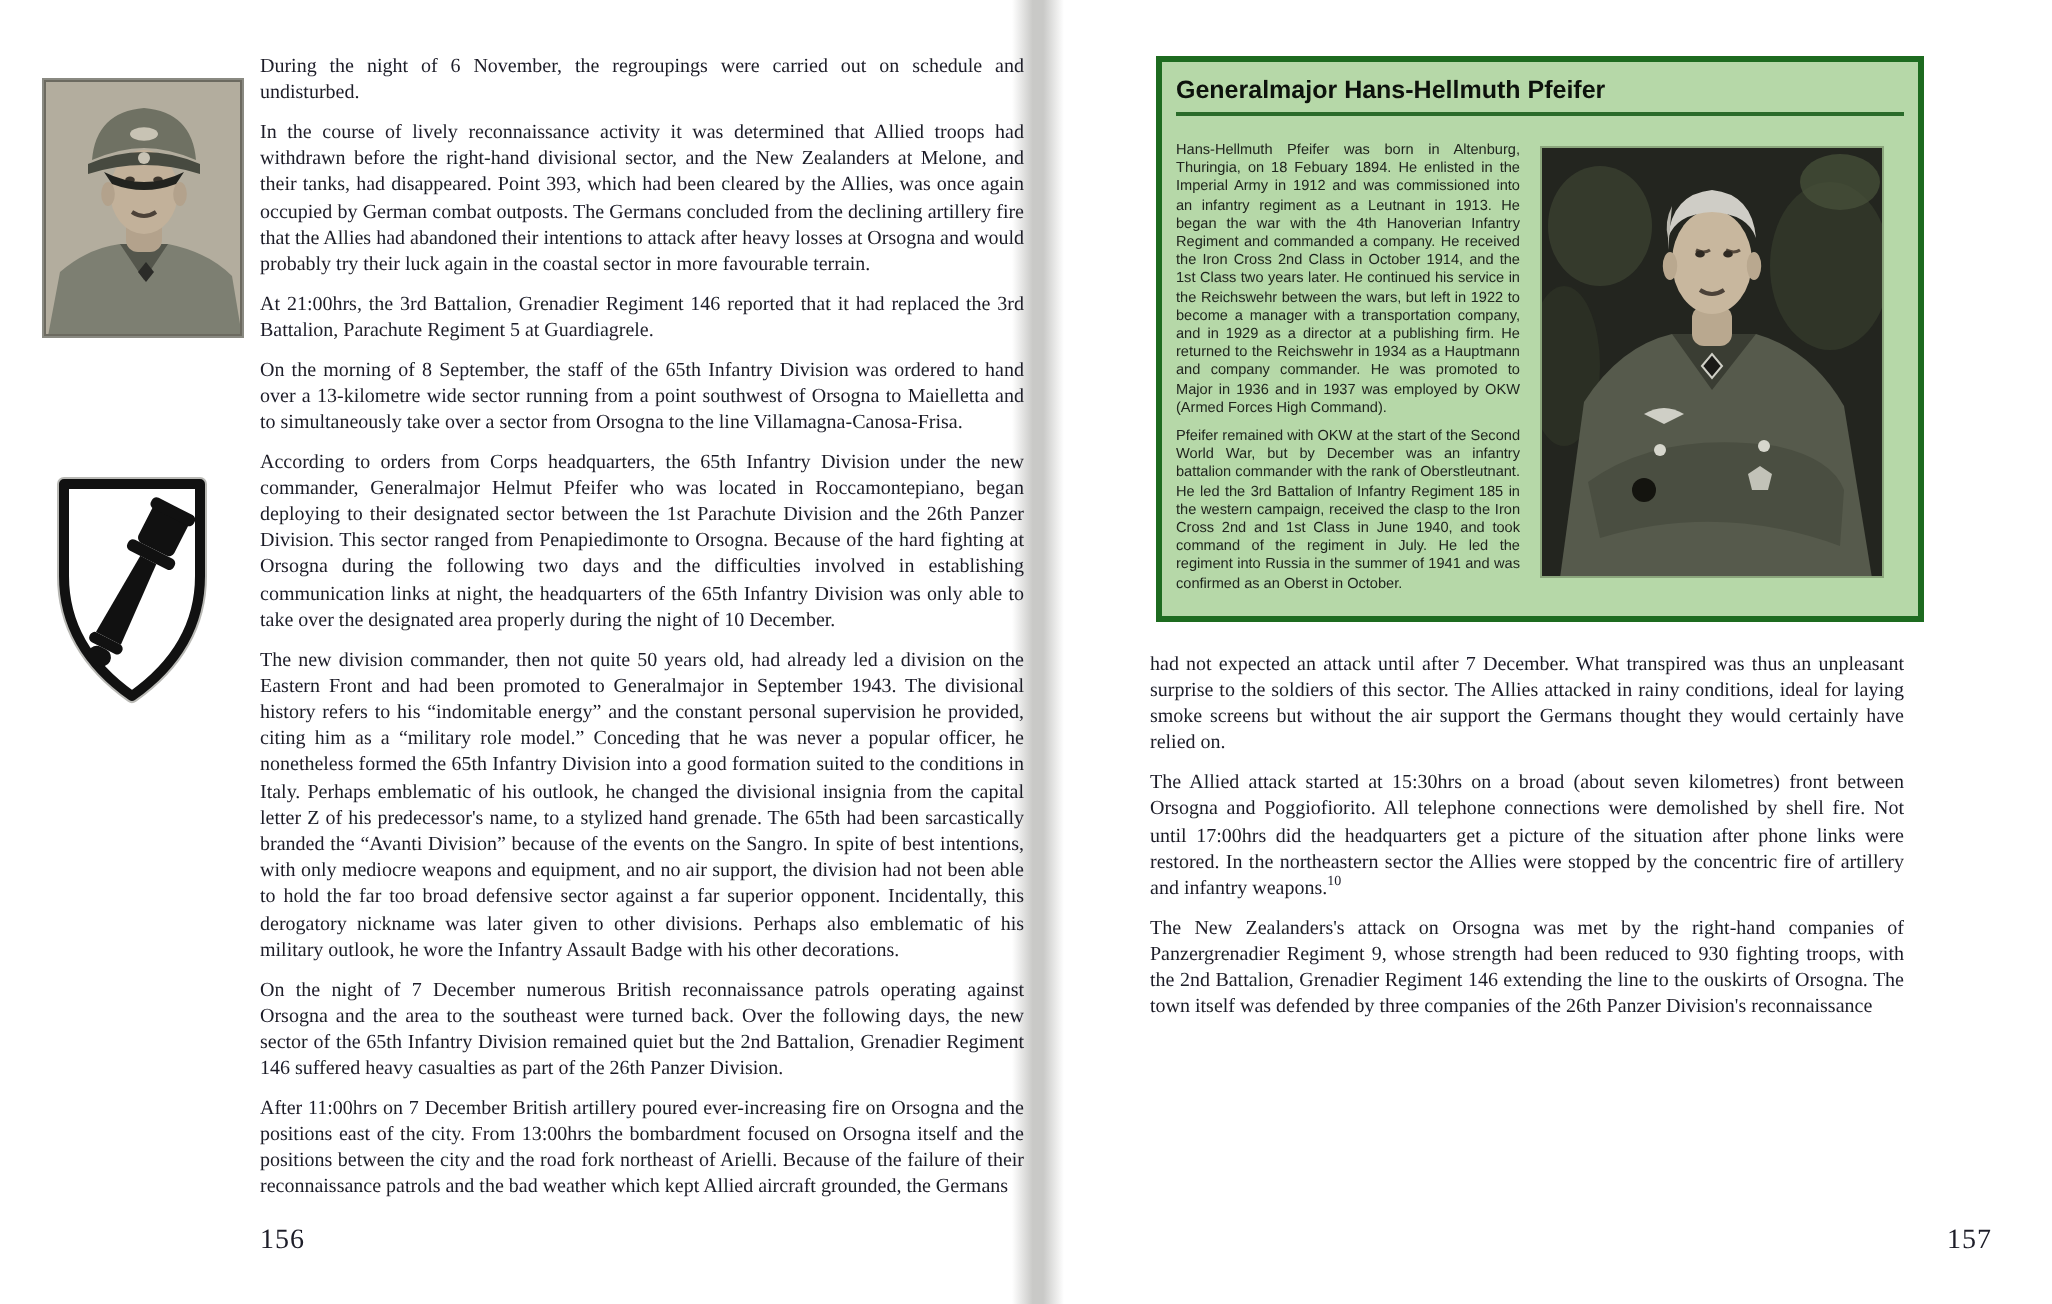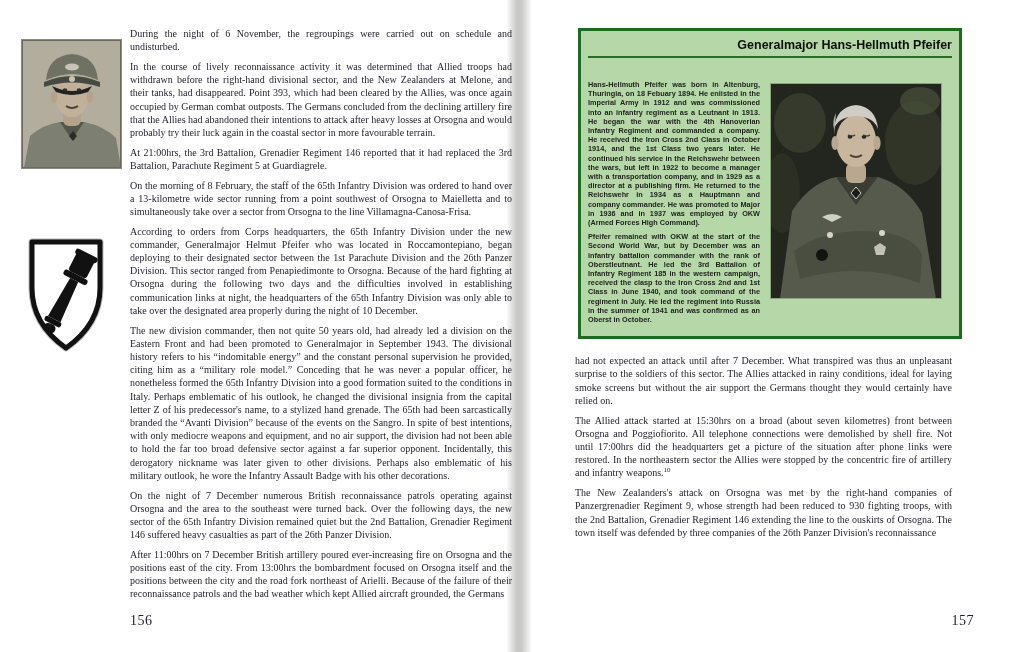--- a/index.html
+++ b/index.html
@@ -31,38 +31,38 @@
   .textcol-left{
     position:absolute;left:130px;top:27px;width:382px;
   }
   .textcol-left p, .rp-body p{
     margin:0 0 6.5px 0;font-size:10px;line-height:13.2px;text-align:justify;
   }
   .pagenum{
     position:absolute;top:613px;font-size:14px;letter-spacing:.5px;
   }
   .pagenum-left{left:130px;}
-  .pagenum-right{right:52px;text-align:center;}
+  .pagenum-right{right:30px;text-align:center;}
 
   
   .rp-content{position:absolute;left:43px;top:28px;width:377px;}
 
   .infobox{
     width:364px;border:3px solid #1d6b1f;background:#b6d8a8;
     padding:5px 7px 7px 7px;margin:0 0 9px 3px;
     font-family:"Liberation Sans", sans-serif;color:#20241e;
   }
   .infobox-title{
-    font-size:12.5px;font-weight:bold;text-align:right;color:#0d120c;
-    padding:2px 0 4px 0;border-bottom:2px solid #2a6b2a;margin-bottom:22px;
+    font-size:12.5px;font-weight:bold;text-align:left;color:#0d120c;
+    padding:2px 0 4px 0;border-bottom:2px solid #2a6b2a;margin-bottom:12px;
   }
   .infobox-cols{display:flex;gap:10px;}
   .infobox-col{width:172px;}
   .infobox-col p{
-    margin:0 0 5px 0;font-size:7.3px;line-height:9.2px;text-align:justify;font-weight:bold;
+    margin:0 0 5px 0;font-size:7.3px;line-height:9.2px;text-align:justify;
   }
   .box-photo{width:172px;height:216px;display:block;margin-top:3px;}
 
   .rp-body{margin-top:15px;}
   .rp-body sup{font-size:7px;line-height:0;}
 </style>
 </head>
 <body>
 
 <div class="gutter"></div>
@@ -107,21 +107,21 @@
       <path d="M-4.5,-18 L4.5,-18 L7,26 L-7,26 Z" fill="#111111"></path>
       <rect x="-9" y="26" width="18" height="5.5" rx="2.5" fill="#111111"></rect>
       <rect x="-6" y="31.5" width="12" height="9" rx="4.5" fill="#111111"></rect>
     </g>
   </svg>
 
   <div class="textcol-left">
     <p>During the night of 6 November, the regroupings were carried out on schedule and undisturbed.</p>
     <p>In the course of lively reconnaissance activity it was determined that Allied troops had withdrawn before the right-hand divisional sector, and the New Zealanders at Melone, and their tanks, had disappeared. Point 393, which had been cleared by the Allies, was once again occupied by German combat outposts. The Germans concluded from the declining artillery fire that the Allies had abandoned their intentions to attack after heavy losses at Orsogna and would probably try their luck again in the coastal sector in more favourable terrain.</p>
     <p>At 21:00hrs, the 3rd Battalion, Grenadier Regiment 146 reported that it had replaced the 3rd Battalion, Parachute Regiment 5 at Guardiagrele.</p>
-    <p>On the morning of 8 February, the staff of the 65th Infantry Division was ordered to hand over a 13-kilometre wide sector running from a point southwest of Orsogna to Maielletta and to simultaneously take over a sector from Orsogna to the line Villamagna-Canosa-Frisa.</p>
+    <p>On the morning of 8 September, the staff of the 65th Infantry Division was ordered to hand over a 13-kilometre wide sector running from a point southwest of Orsogna to Maielletta and to simultaneously take over a sector from Orsogna to the line Villamagna-Canosa-Frisa.</p>
     <p>According to orders from Corps headquarters, the 65th Infantry Division under the new commander,  Generalmajor Helmut Pfeifer who was located in Roccamontepiano, began deploying to their designated sector between the 1st Parachute Division and the 26th Panzer Division. This sector ranged from Penapiedimonte to Orsogna. Because of the hard fighting at Orsogna during the following two days and the difficulties involved in establishing communication links at night, the headquarters of the 65th Infantry Division was only able to take over the designated area properly during the night of 10 December.</p>
     <p>The new division commander, then not quite 50 years old, had already led a division on the Eastern Front and had been promoted to Generalmajor in September 1943. The divisional history refers to his “indomitable energy” and the constant personal supervision he provided, citing him as a “military role model.” Conceding that he was never a popular officer, he nonetheless formed the 65th Infantry Division into a good formation suited to the conditions in Italy. Perhaps emblematic of his outlook, he changed the divisional insignia from the capital letter Z of his predecessor's name, to a stylized hand grenade. The 65th had been sarcastically branded the “Avanti Division” because of the events on the Sangro. In spite of best intentions, with only mediocre weapons and equipment, and no air support, the division had not been able to hold the far too broad defensive sector against a far superior opponent. Incidentally, this derogatory nickname was later given to other divisions. Perhaps also emblematic of his military outlook, he wore the Infantry Assault Badge with his other decorations.</p>
     <p>On the night of 7 December numerous British reconnaissance patrols operating against Orsogna and the area to the southeast were turned back. Over the following days, the new sector of the 65th Infantry Division remained quiet but the 2nd Battalion, Grenadier Regiment 146 suffered heavy casualties as part of the 26th Panzer Division.</p>
     <p>After 11:00hrs on 7 December British artillery poured ever-increasing fire on Orsogna and the positions east of the city. From 13:00hrs the bombardment focused on Orsogna itself and the positions between the city and the road fork northeast of Arielli. Because of the failure of their reconnaissance patrols and the bad weather which kept Allied aircraft grounded, the Germans</p>
   </div>
 
   <div class="pagenum pagenum-left">156</div>
 </div>
 
 <div class="page page-right">

